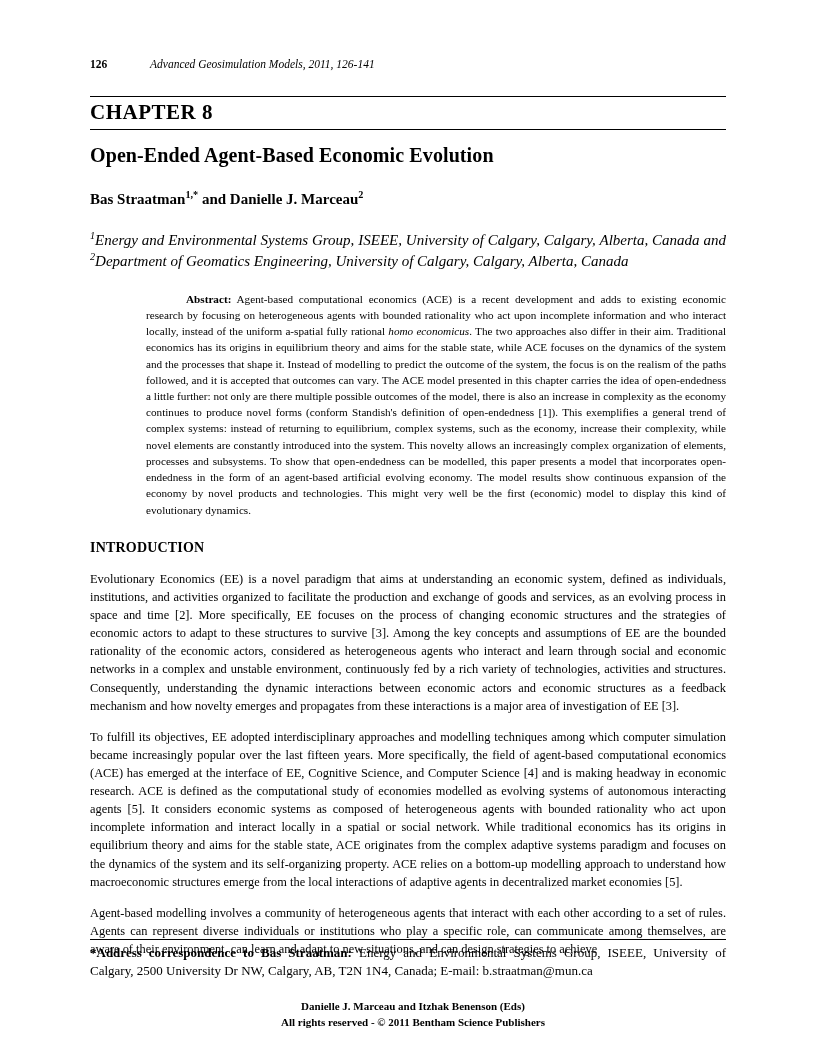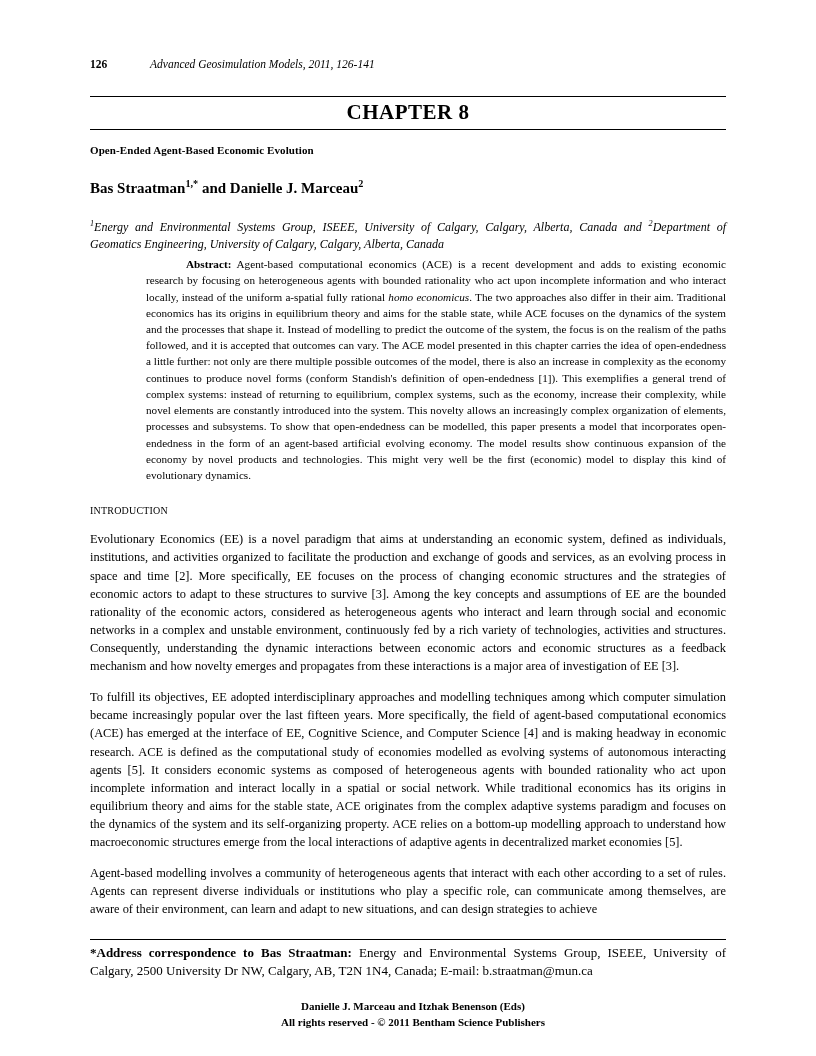--- a/index.html
+++ b/index.html
@@ -37,65 +37,65 @@
   .journal-line {
     flex: 1;
     text-align: left;
     font-style: italic;
     font-size: 11.5px;
     padding-right: 40px;
   }
   .chapter-bar {
     border-top: 1.6px solid #000;
     border-bottom: 1.6px solid #000;
-    text-align: center;
+    text-align: left;
     padding: 3px 0 4px 0;
     margin-bottom: 6px;
   }
   .chapter-label {
     font-size: 21px;
     font-weight: bold;
     letter-spacing: 0.5px;
   }
   .title {
-    font-size: 11px;
+    font-size: 20px;
     font-weight: bold;
     margin: 14px 0 24px 0;
     letter-spacing: 0.1px;
   }
   .authors {
     font-size: 15px;
     font-weight: bold;
     margin-bottom: 22px;
   }
   .affiliation {
-    font-size: 12px;
+    font-size: 15px;
     font-style: italic;
     text-align: justify;
     line-height: 1.42;
-    margin-bottom: 3px;
+    margin-bottom: 18px;
   }
   sup {
     font-size: 0.68em;
     vertical-align: super;
     line-height: 0;
   }
   .abstract {
     margin: 0 0 22px 56px;
     font-size: 11.2px;
     text-align: justify;
     line-height: 1.45;
   }
   .abstract .lead {
     font-weight: bold;
     margin-left: 40px;
   }
   .section-heading {
-    font-size: 10px;
-    font-weight: normal;
+    font-size: 14px;
+    font-weight: bold;
     margin: 18px 0 14px 0;
     letter-spacing: 0.2px;
   }
   .body-par {
     font-size: 12.4px;
     text-align: justify;
     line-height: 1.46;
     margin: 4px 0 13px 0;
   }
   .footnote-wrap {

